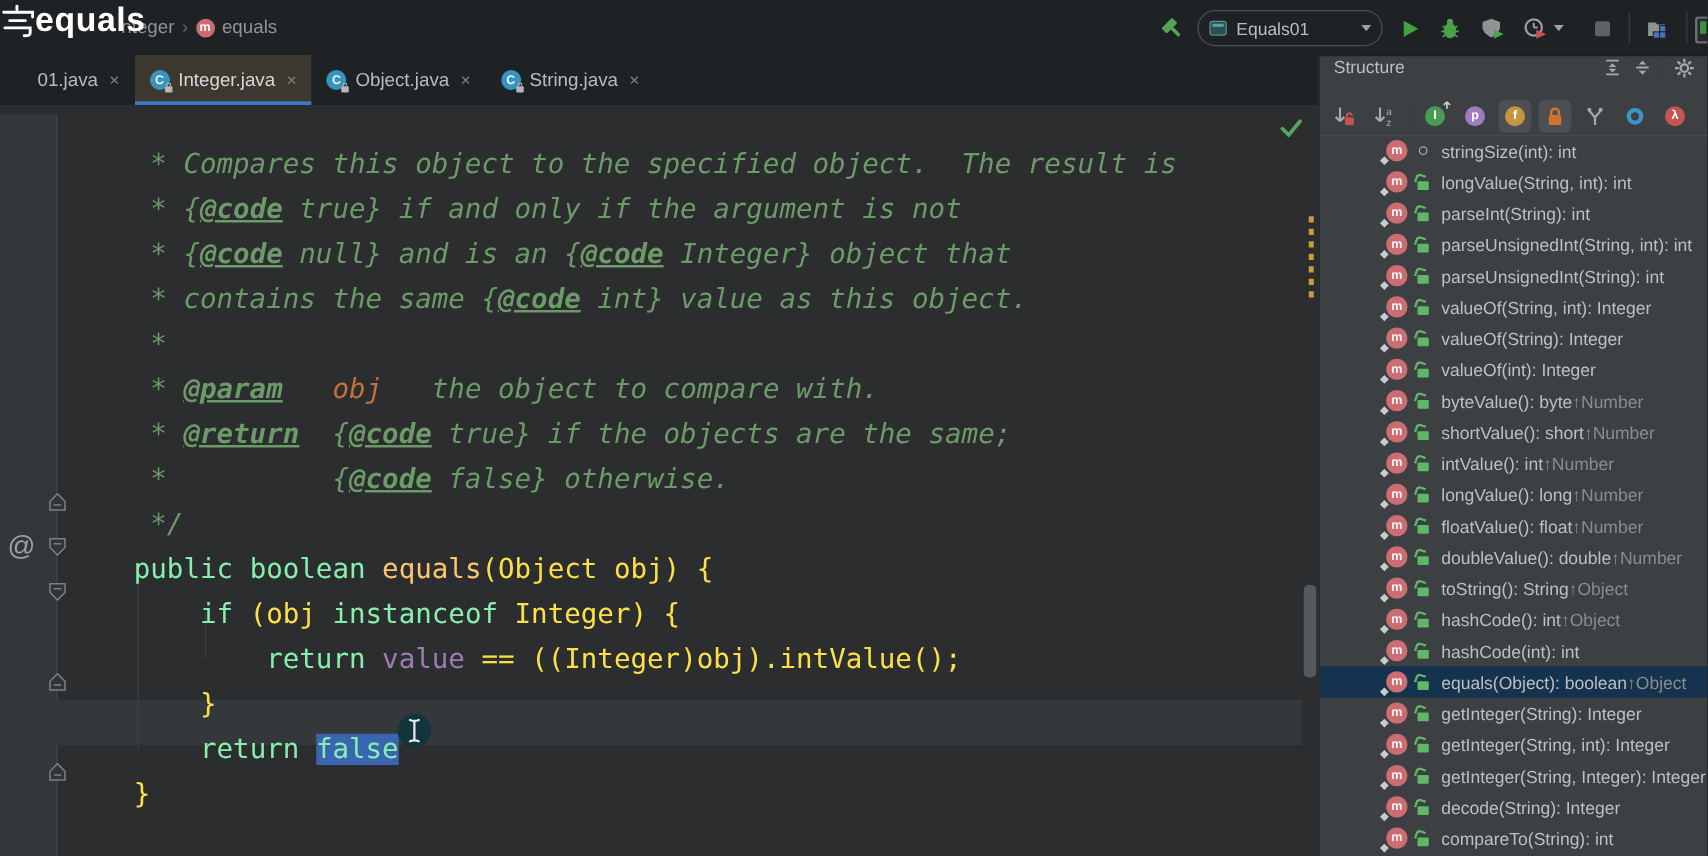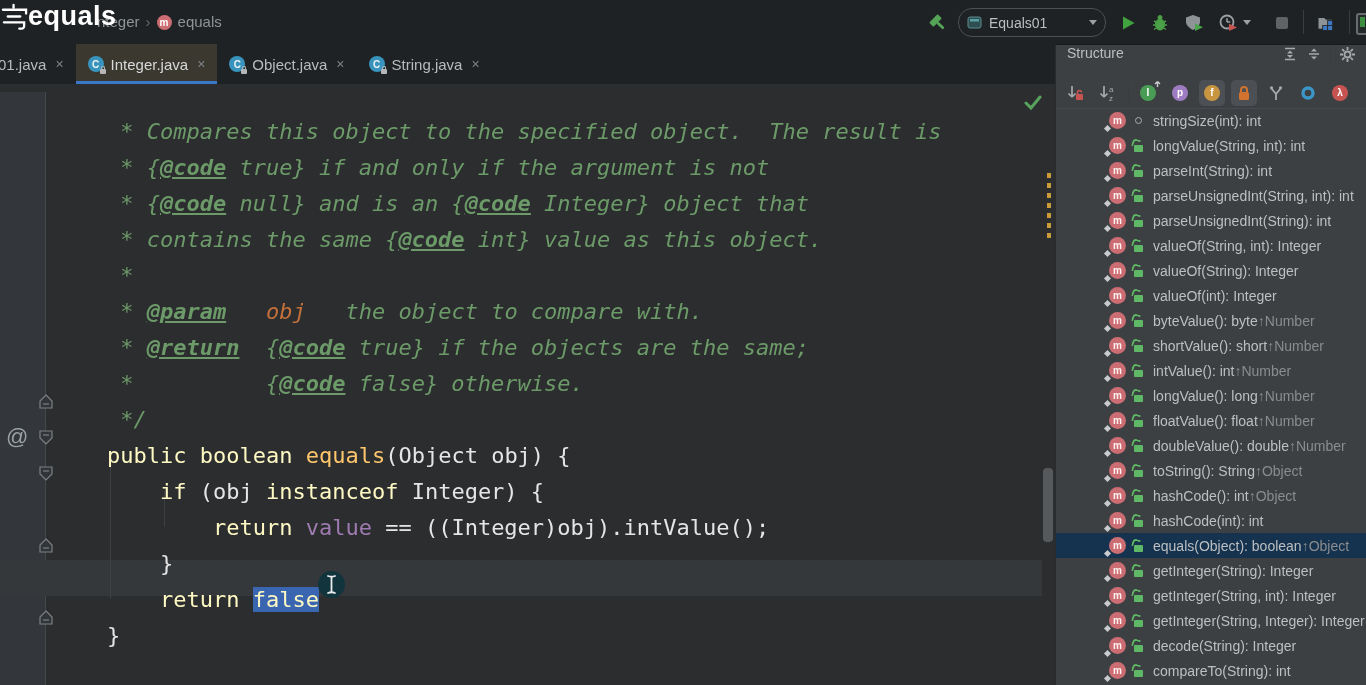--- a/index.html
+++ b/index.html
@@ -16,21 +16,21 @@
   .m-circle{background:#cb6d73;}
   #overlay-title{left:1px;top:1px;color:#fff;font-size:27px;font-weight:bold;display:flex;align-items:center;z-index:60;letter-spacing:.5px;}
   #runcfg{left:958px;top:8px;width:148px;height:29px;border:1px solid #4c5052;border-radius:14px;
           display:flex;align-items:center;gap:7px;padding:0 8px;box-sizing:border-box;}
   #runcfg .lbl{color:#bcbec0;font-size:14px;}
   .chev{width:0;height:0;border-left:4px solid transparent;border-right:4px solid transparent;border-top:5px solid #9da1a3;}
   .tbtn{top:13px;width:20px;height:20px;display:flex;align-items:center;justify-content:center;}
   .vsep{top:10px;width:1px;height:24px;background:#3a3d3f;}
 
   
-  #tabbar{left:0;top:44px;width:1055px;height:40px;background:#1f2224;display:flex;}
+  #tabbar{left:0;top:44px;width:1055px;height:40px;background:#1f2224;display:flex;padding-left:32px;}
   .tab{height:40px;display:flex;align-items:center;gap:7px;padding:0 12px;box-sizing:border-box;
        color:#b9bbbd;font-size:15px;position:relative;}
   .tab.active{background:#3b392f;color:#d6d8da;}
   .tab.active::after{content:"";position:absolute;left:0;right:0;bottom:0;height:3px;background:#3b77c9;}
   .tab .x{color:#7f8486;font-size:14px;margin-left:2px;}
   .classicon{position:relative;width:16px;height:16px;}
   .classicon .cc{width:16px;height:16px;border-radius:50%;background:#3894bd;color:#eef3f5;
                  font-size:10px;font-weight:bold;display:flex;align-items:center;justify-content:center;}
   .classicon .lk{position:absolute;right:-2px;bottom:-2px;width:6px;height:5px;background:#b4b6b8;border-radius:1px;}
   .classicon .lk::before{content:"";position:absolute;left:1px;top:-3px;width:4px;height:3px;
@@ -40,24 +40,24 @@
   #editor{left:0;top:92px;width:1055px;height:601px;background:#2b2d2f;overflow:hidden;}
   #gutterbg{left:0;top:0;width:45px;height:601px;background:#33363a;}
   #gutterline{left:45px;top:0;width:1px;height:601px;background:#46484a;}
   #curline{left:0;top:468px;width:1042px;height:36px;background:#35383b;}
   #code{left:0;top:0;width:1042px;font-family:"DejaVu Sans Mono",monospace;font-size:22px;line-height:36px;white-space:pre;}
   .code-line{height:36px;}
   #code{padding-left:54px;box-sizing:border-box;}
   .tok-doc{color:#6c9a68;font-style:italic;}
   .tok-doctag{color:#6c9a68;font-style:italic;font-weight:bold;text-decoration:underline;}
   .tok-docparam{color:#c4703b;font-style:italic;}
-  .tok-kw{color:#fef9c3;}
+  .tok-kw{color:#86efac;}
   .tok-method{color:#ffc66d;}
   .tok-field{color:#9e7bb0;}
-  .tok-plain{color:#e5e5e5;}
+  .tok-plain{color:#fde047;}
   .sel{background:#3a66b1;}
   .fold{position:absolute;left:38px;width:16px;height:17px;}
   .iguide{position:absolute;width:1px;background:#3d4042;}
   #at-glyph{left:6px;top:330px;color:#9aa0a3;font-size:22px;line-height:30px;}
   #check{left:1024px;top:3px;}
   .dash{position:absolute;left:1047px;width:4px;height:5px;background:#c99c3c;}
   #sbthumb{left:1043px;top:376px;width:10px;height:74px;background:rgba(140,145,148,.45);border-radius:4px;}
   #cursor{left:318px;top:479px;width:27px;height:27px;border-radius:50%;background:rgba(14,52,62,.92);z-index:40;}
   #cursor svg{position:absolute;left:7px;top:3px;}
 

